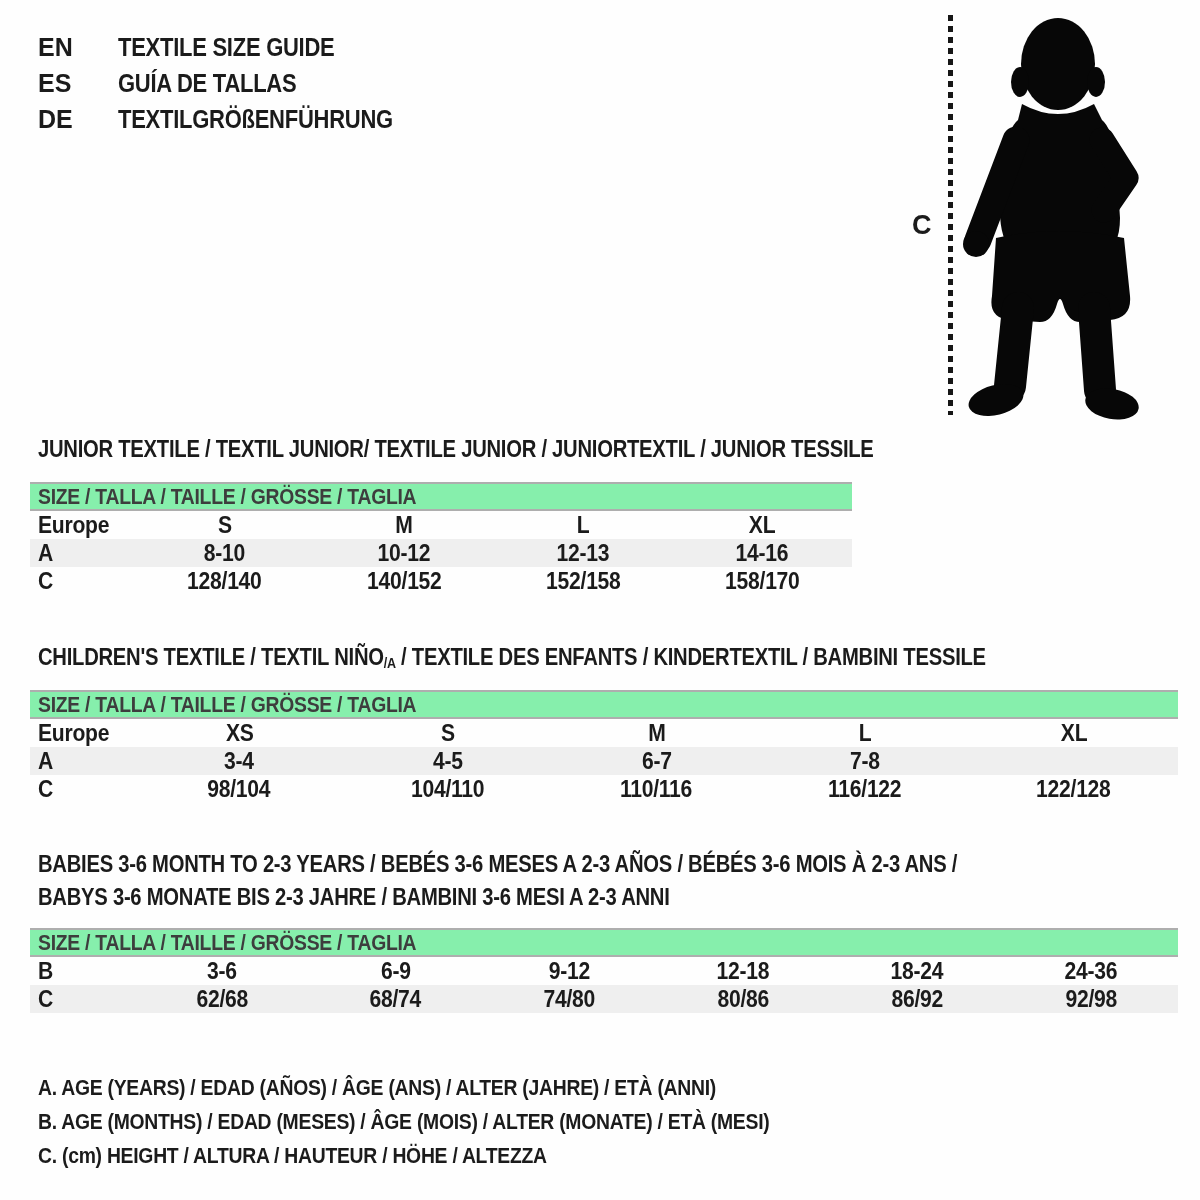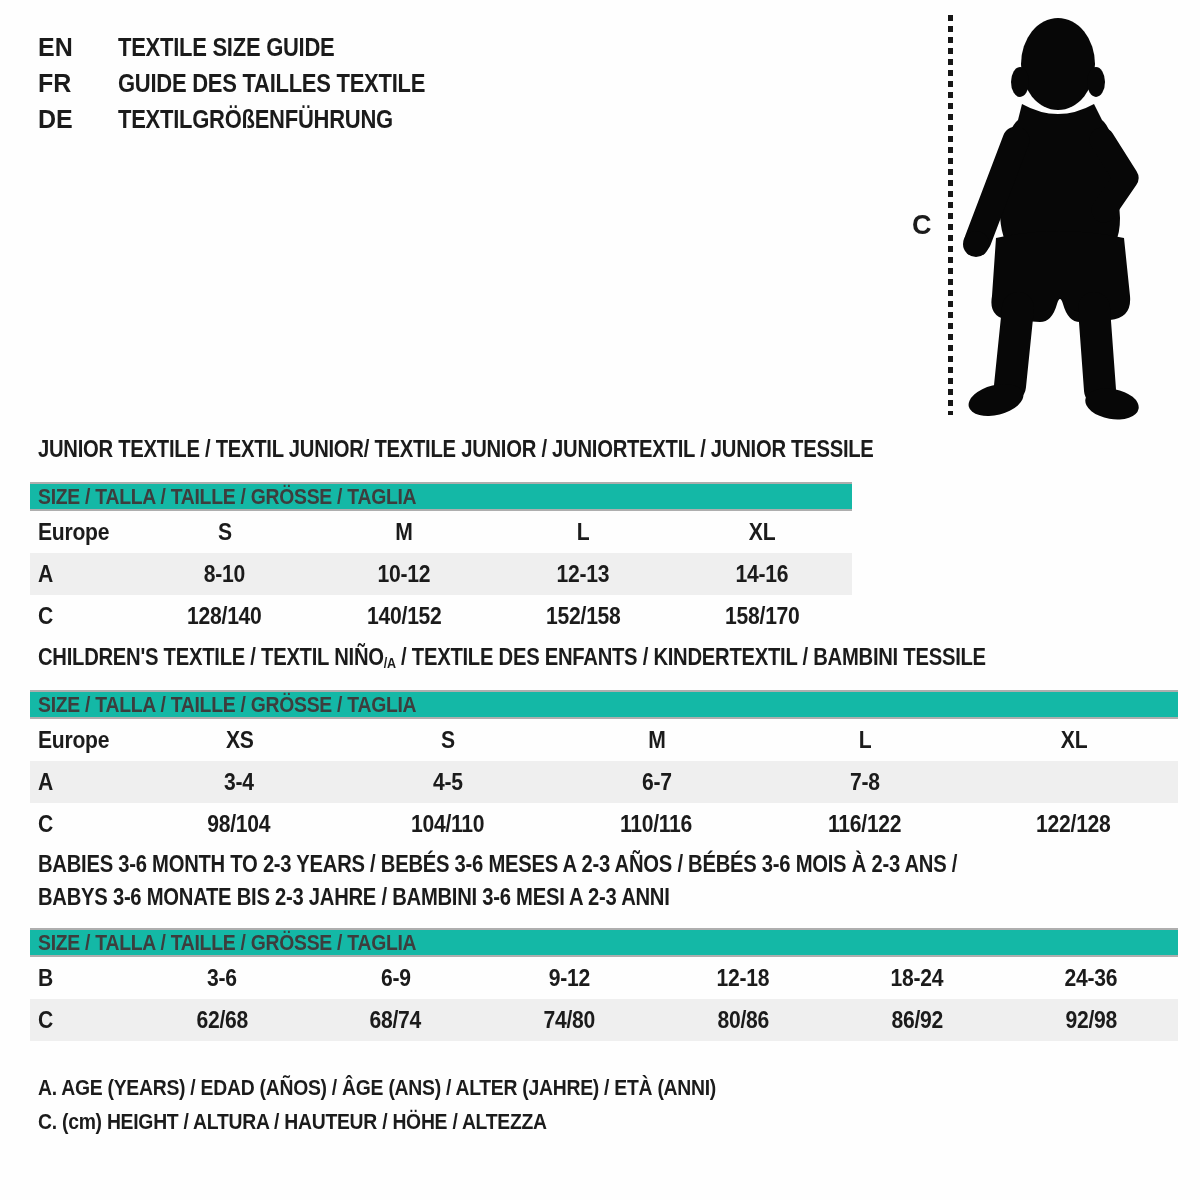--- a/index.html
+++ b/index.html
@@ -26,25 +26,25 @@
   .measure-label { position:absolute; left:912px; top:210px; font-size:27px; }
   .baby-svg { position:absolute; left:952px; top:8px; width:196px; height:412px; }
 
   
   .section-title { position:absolute; left:38px; font-size:23px; line-height:33px;text-decoration:underline; }
   .subsmall { font-size:0.62em; vertical-align:-0.18em; }
 
   
   .size-table { position:absolute; left:30px; }
   .size-bar {
-    height:29px; line-height:25px; background:#14b8a6;
+    height:29px; line-height:25px; background:#86efac;
     border-top:2px solid #aeaeae; border-bottom:2px solid #aeaeae;
     box-sizing:border-box; padding-left:8px; font-size:22px; color:#3d3d3d;
   }
-  .trow { display:grid; height:42px; align-items:center; font-size:24px; }
+  .trow { display:grid; height:28px; align-items:center; font-size:24px; }
   .junior-grid   { grid-template-columns:105px repeat(4,1fr); }
   .children-grid { grid-template-columns:105px repeat(5,1fr); }
   .babies-grid   { grid-template-columns:105px repeat(6,1fr); }
   .trow.alt { background:#efefef; }
   .tlabel { padding-left:8px; text-align:left; }
   .tcell  { text-align:center; }
 
   
   .legend { position:absolute; left:38px; top:1071px; font-size:22px; line-height:34px; }
 </style>
@@ -52,22 +52,22 @@
 <body>
 
 <div class="page">
 
   <div class="lang-list">
     <div class="lang-row">
       <span class="lang-code">EN</span>
       <span class="cond">TEXTILE SIZE GUIDE</span>
     </div>
     <div class="lang-row">
-      <span class="lang-code">FR</span>
-      <span class="cond">GUIDE DES TAILLES TEXTILE</span>
+      <span class="lang-code">ES</span>
+      <span class="cond">GUÍA DE TALLAS</span>
     </div>
     <div class="lang-row">
       <span class="lang-code">DE</span>
       <span class="cond">TEXTILGRÖßENFÜHRUNG</span>
     </div>
   </div>
 
   <div class="measure-line"></div>
   <div class="measure-label">C</div>
   <svg class="baby-svg" viewBox="0 0 196 412" aria-hidden="true">
@@ -172,16 +172,17 @@
       <span class="tcell"><span class="condc">68/74</span></span>
       <span class="tcell"><span class="condc">74/80</span></span>
       <span class="tcell"><span class="condc">80/86</span></span>
       <span class="tcell"><span class="condc">86/92</span></span>
       <span class="tcell"><span class="condc">92/98</span></span>
     </div>
   </div>
 
   <div class="legend">
     <div><span class="cond">A. AGE (YEARS) / EDAD (AÑOS) / ÂGE (ANS) / ALTER (JAHRE) / ETÀ (ANNI)</span></div>
+    <div><span class="cond">B. AGE (MONTHS) / EDAD (MESES) / ÂGE (MOIS) / ALTER (MONATE) / ETÀ (MESI)</span></div>
     <div><span class="cond">C. (cm) HEIGHT / ALTURA / HAUTEUR / HÖHE / ALTEZZA</span></div>
   </div>
 
 </div>
 
 </body></html>

